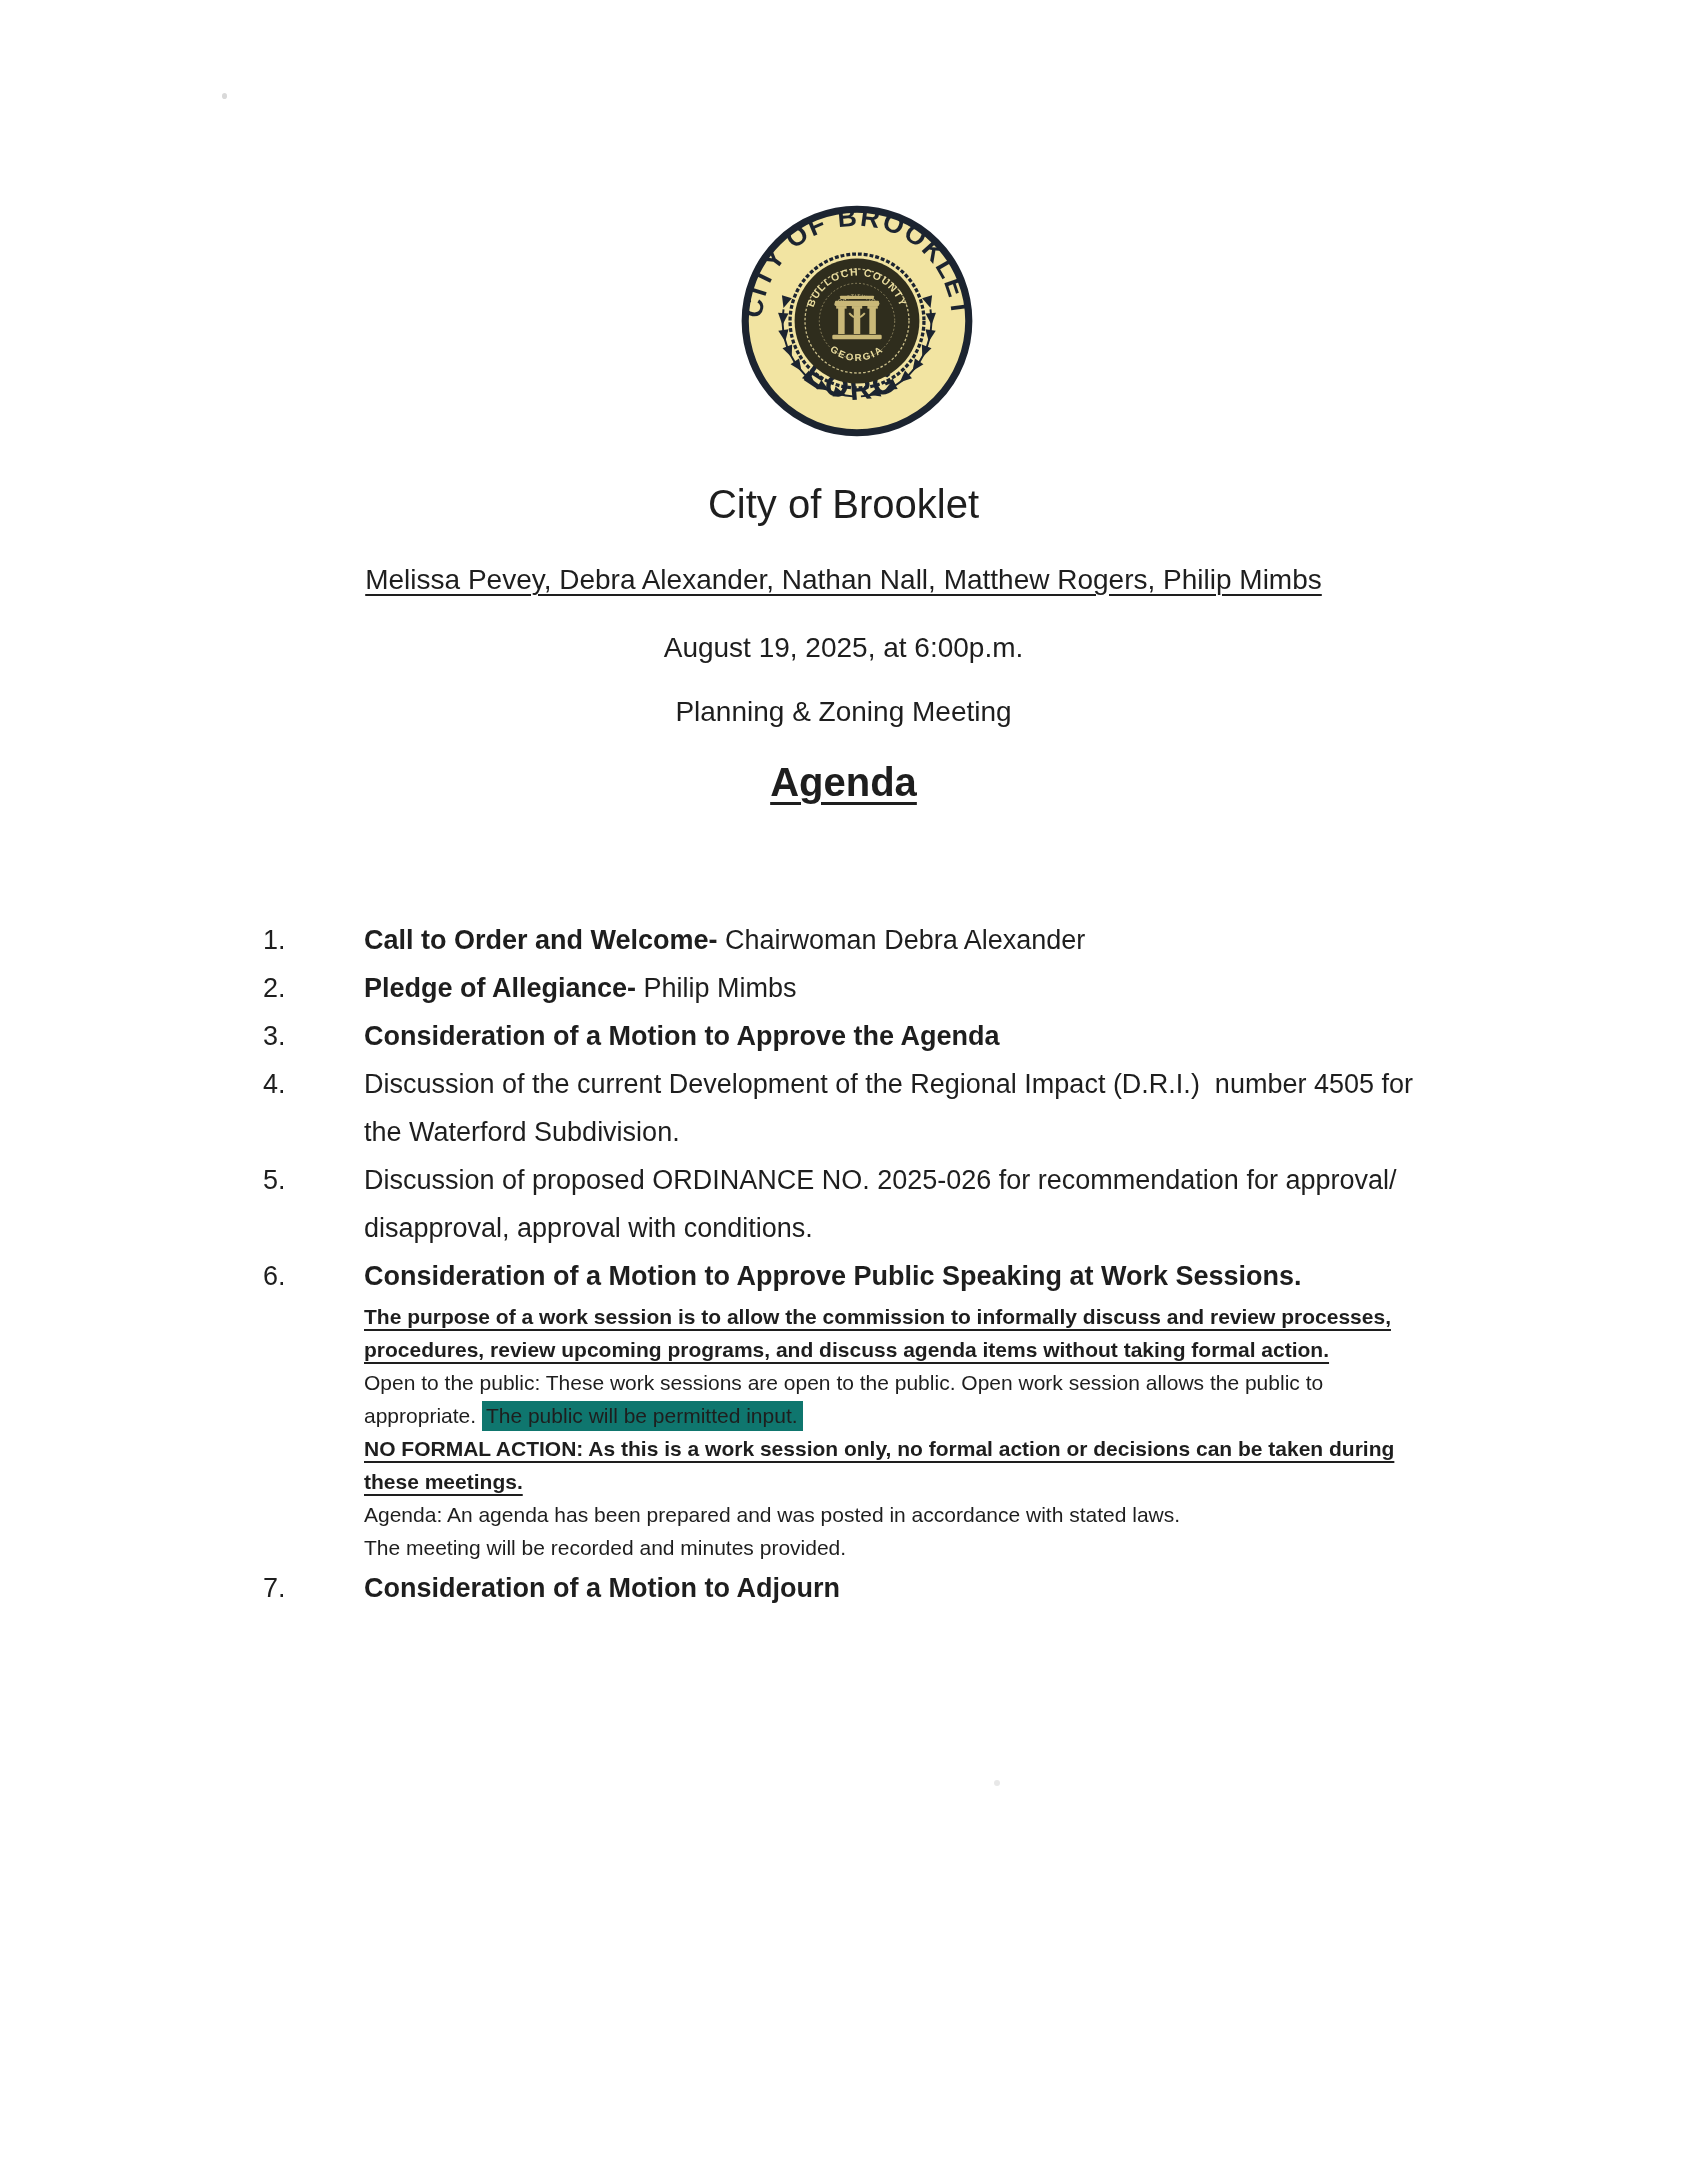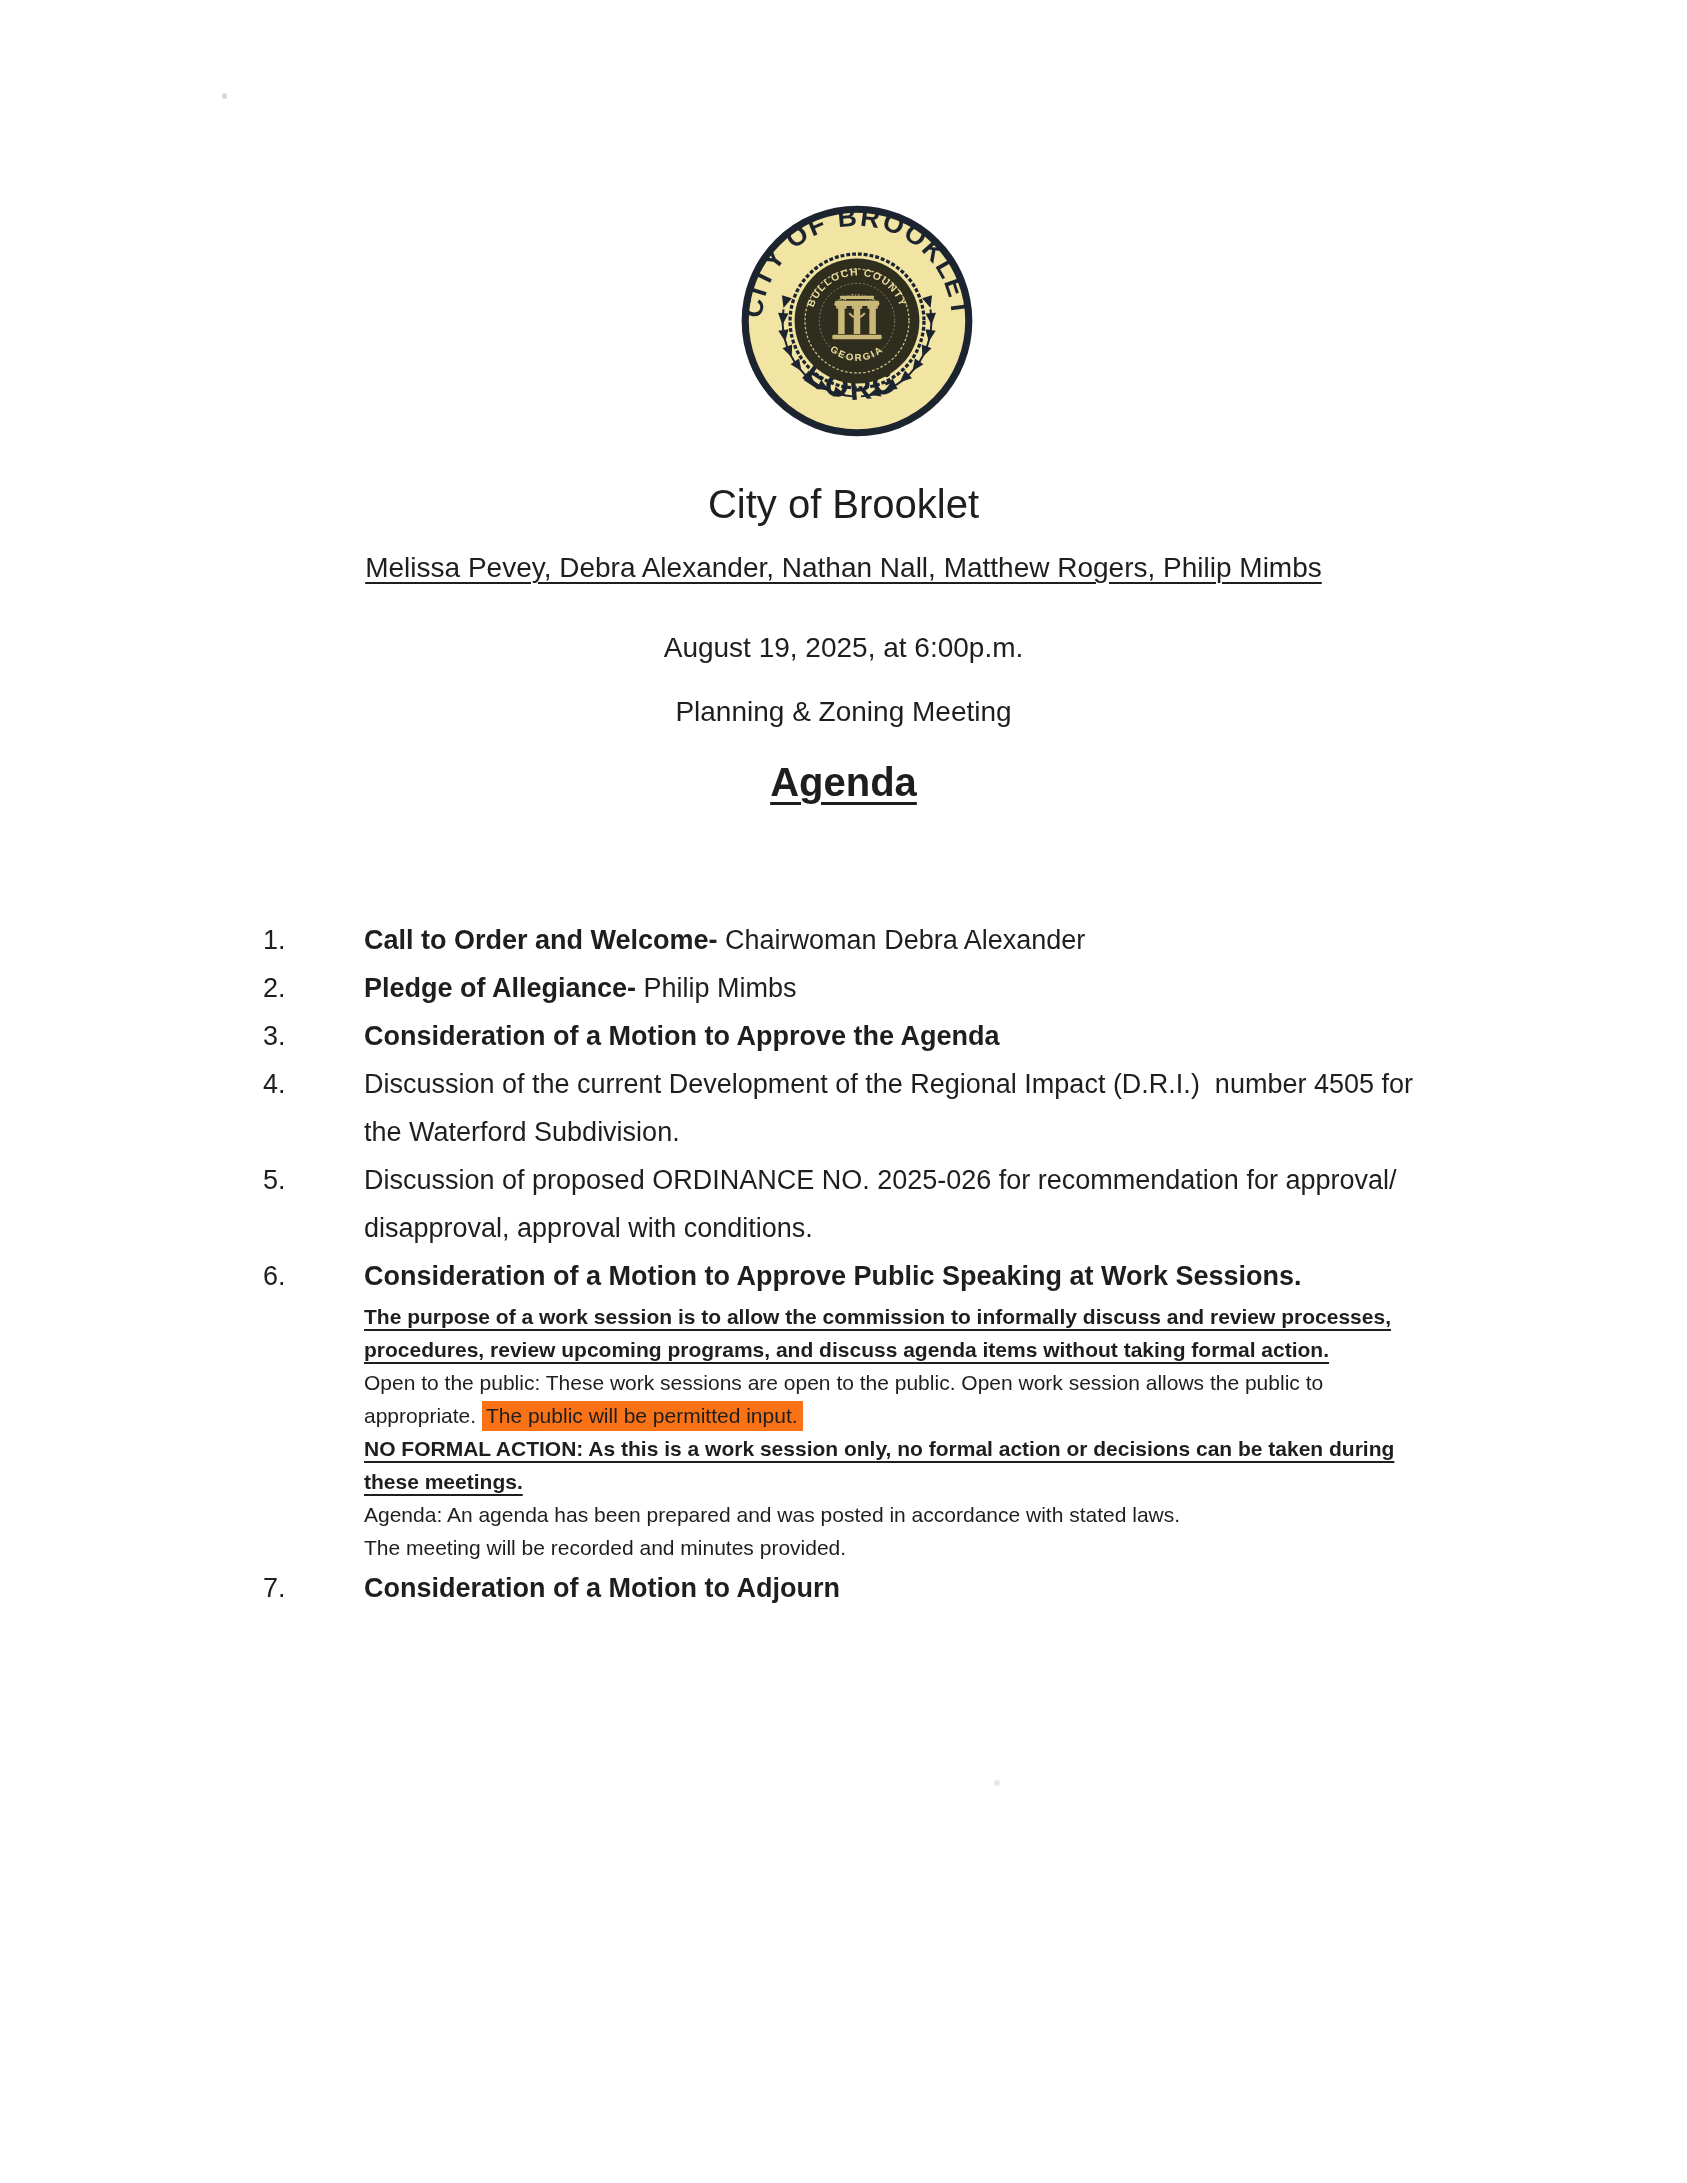--- a/index.html
+++ b/index.html
@@ -7,21 +7,21 @@
     position:relative;
     width:1687px;height:2183px;
     background:#ffffff;
     font-family:"Liberation Sans","DejaVu Sans",sans-serif;
     color:#1e1e1e;
     overflow:hidden;
   }
   .center{position:absolute;left:0;width:1687px;text-align:center;}
   .seal{position:absolute;left:740px;top:204px;width:234px;height:234px;}
   .title{top:482px;font-size:40px;font-weight:400;}
-  .members{top:552px;font-size:28px;text-align:center;}
+  .members{top:564px;font-size:28px;text-align:center;}
   .members .u{
     text-decoration:underline;
     text-decoration-thickness:2px;
     text-underline-offset:4.6px;
   }
   .dateline{top:632px;font-size:28px;}
   .meetingtype{top:696px;font-size:28px;}
   .agenda-h{top:760px;font-size:40px;font-weight:700;}
   .agenda-h .u2{
     text-decoration:underline;
@@ -44,21 +44,21 @@
     font-size:21px;line-height:33px;
   }
   .d-line{white-space:pre;display:block;}
   .bu{
     font-weight:700;
     text-decoration:underline;
     text-decoration-thickness:2px;
     text-underline-offset:4.6px;
   }
   .hl{
-    background:#f97316;
+    background:#0f766e;
     padding:2.6px 5.3px 4px 4px;
   }
   .speck{position:absolute;border-radius:50%;}
   .s1{left:222px;top:93px;width:5.3px;height:6px;background:#c4c4c4;opacity:.65;}
   .s2{left:994px;top:1780px;width:6px;height:6px;background:#d8d8d8;opacity:.6;}
 </style>
 </head>
 <body>
 
 <div class="page">

